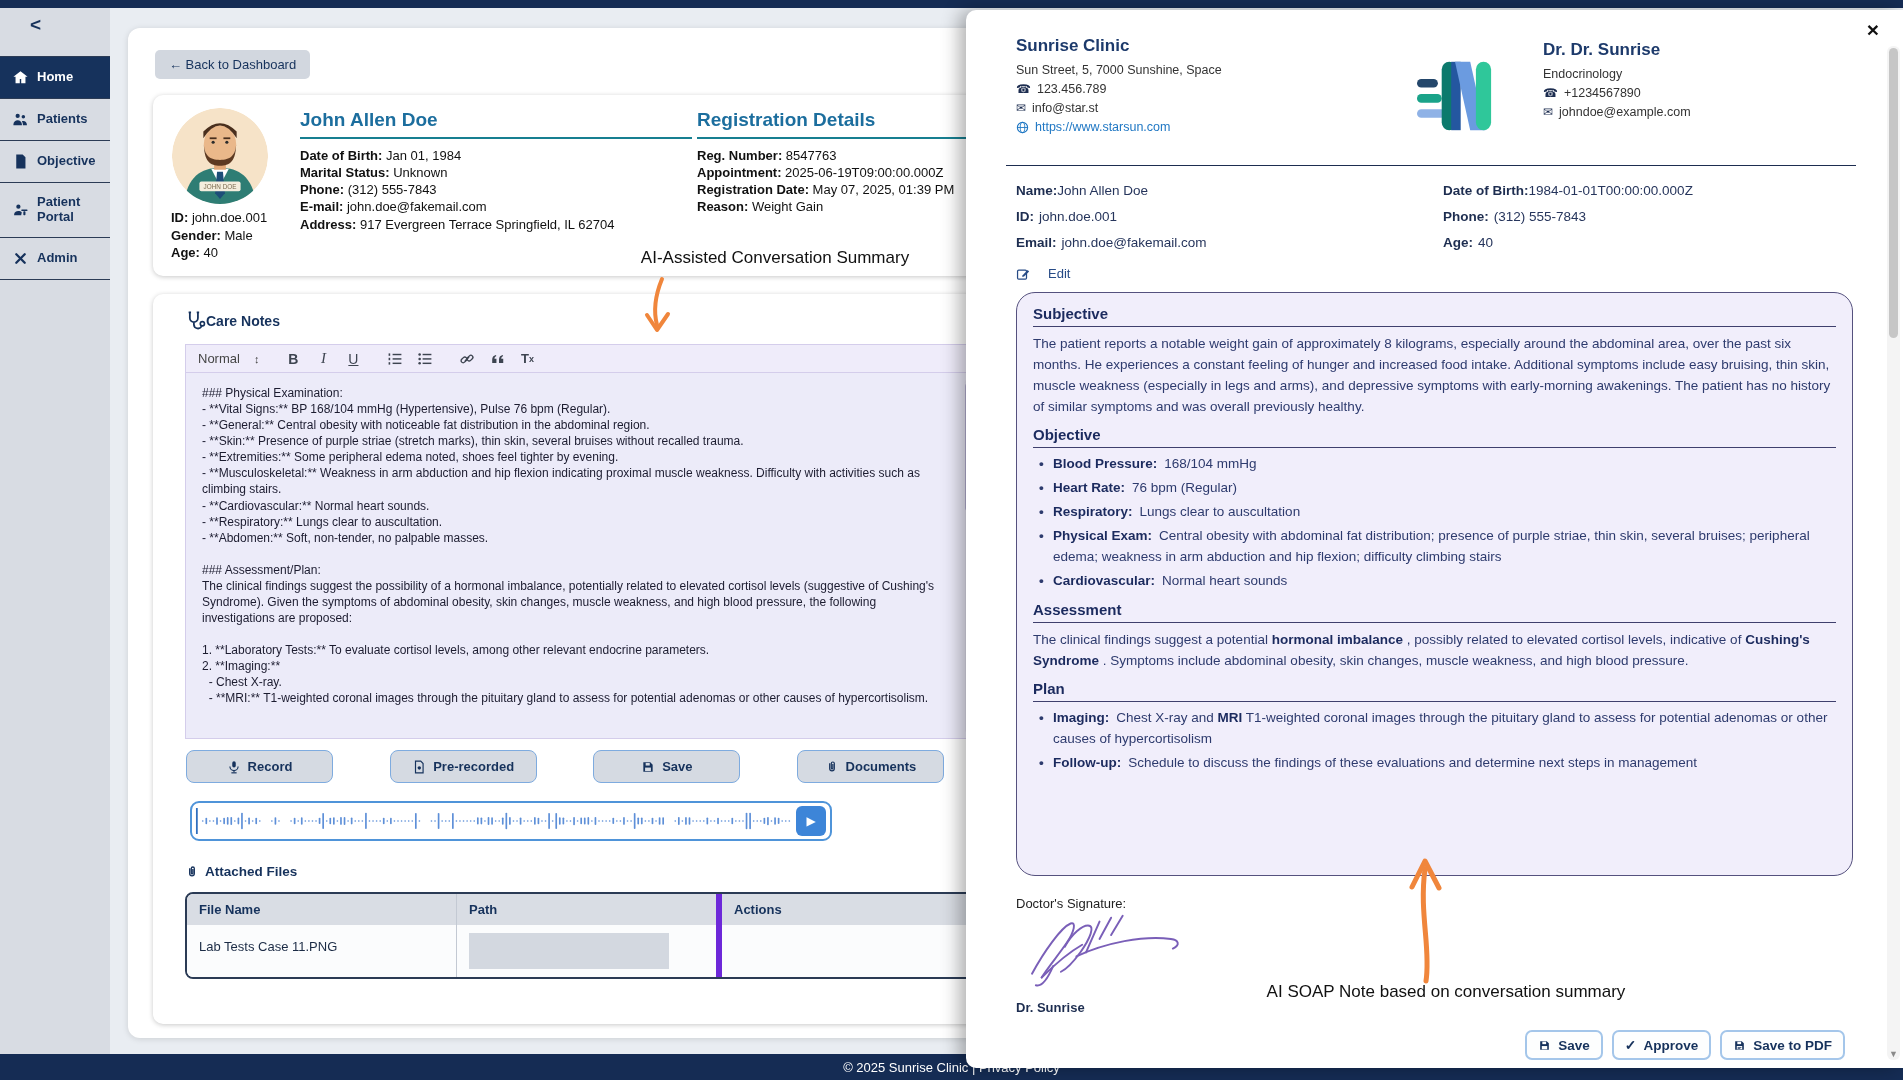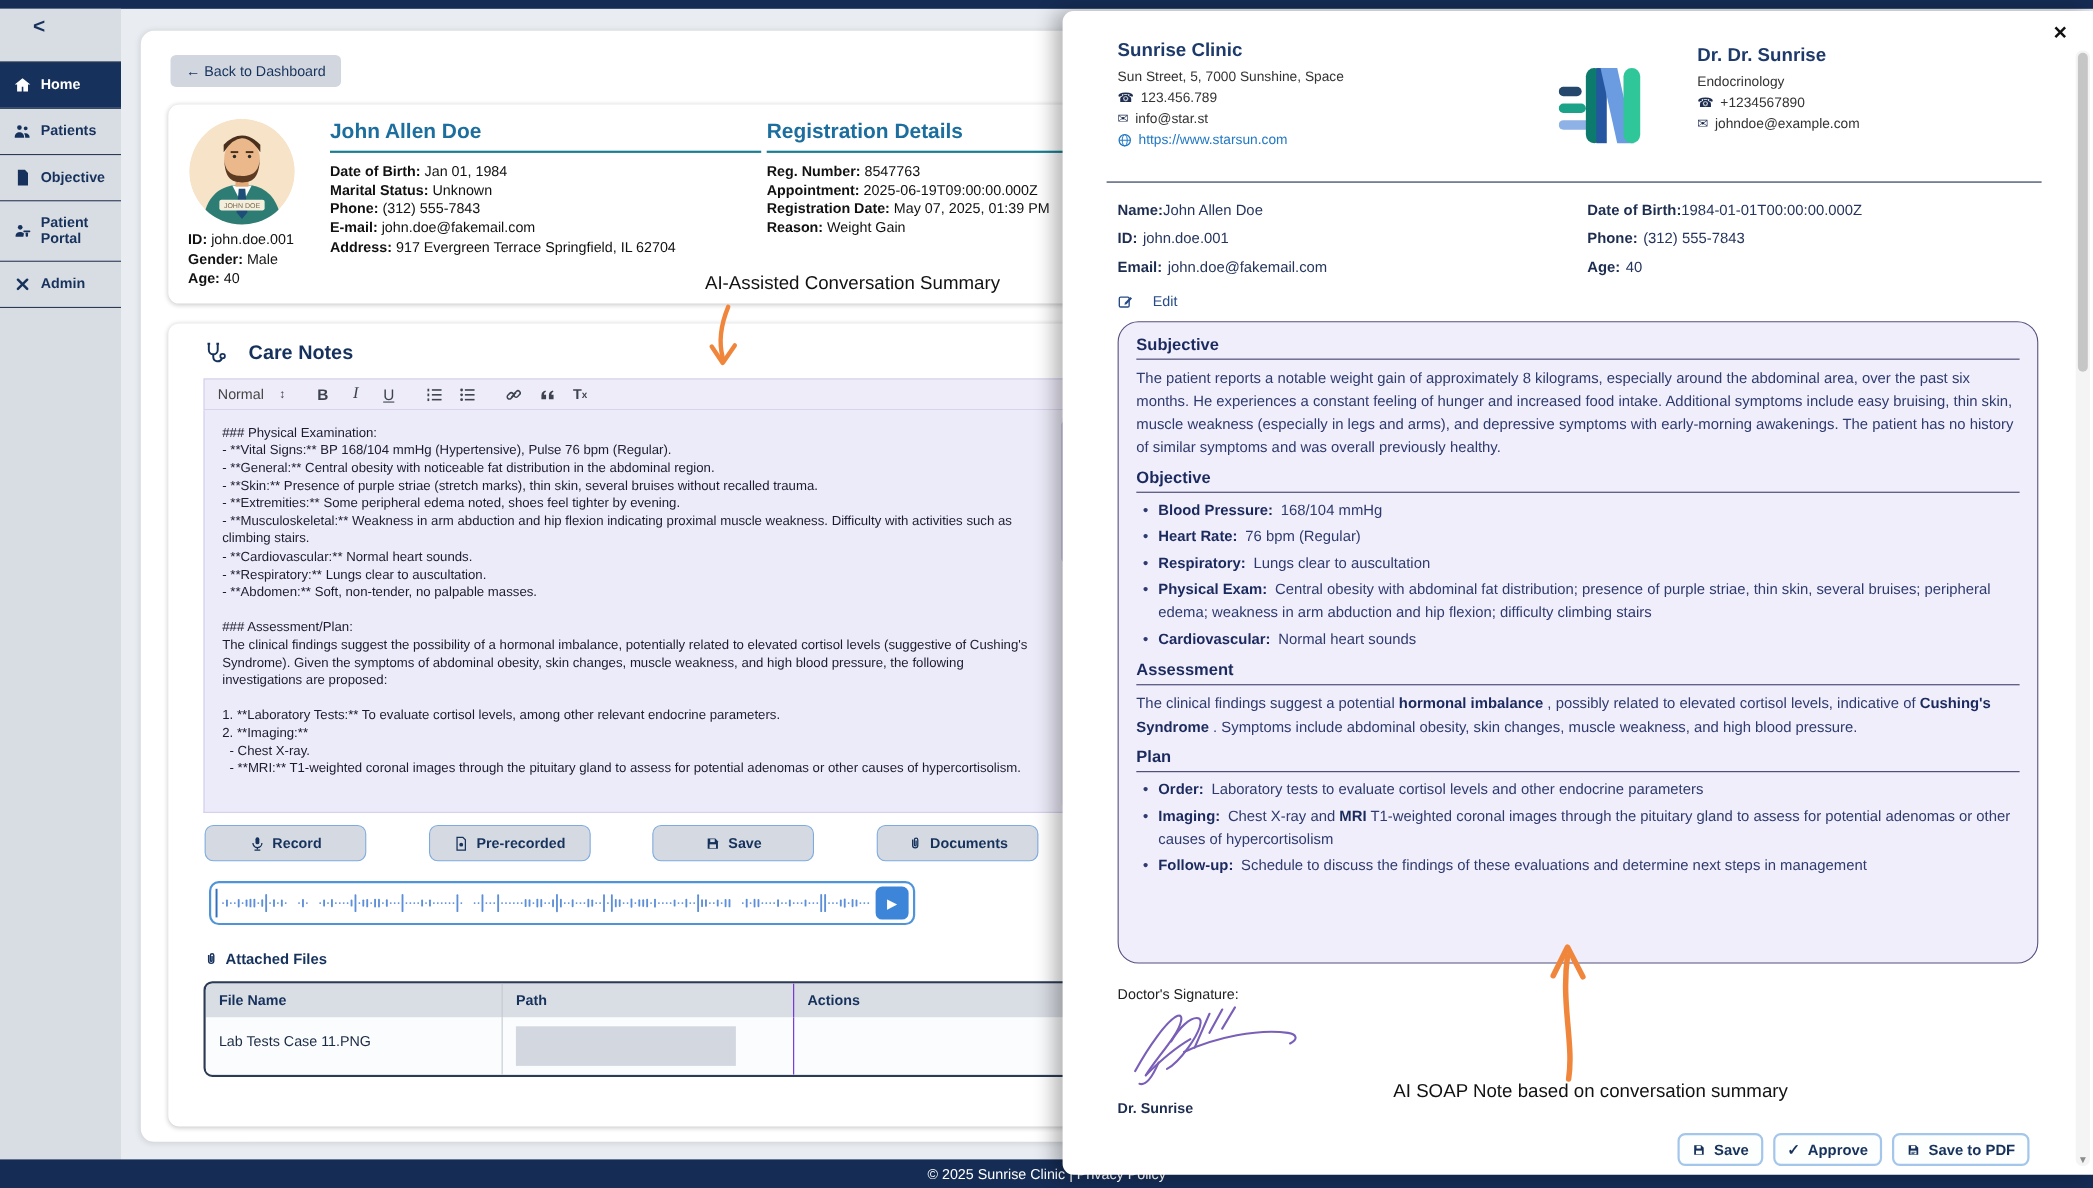--- a/index.html
+++ b/index.html
@@ -36,22 +36,22 @@
   .regcol{position:absolute;left:544px;top:14px;width:460px;}
   .regcol .teal-rule{width:430px;}
   .namecol .teal-rule{width:392px;}
   .clip-line{white-space:nowrap;overflow:hidden;}
   
   .ann1{position:absolute;left:610px;top:248px;width:330px;text-align:center;font-size:17px;color:#111;z-index:5;}
   .arrow1{position:absolute;left:640px;top:276px;z-index:5;}
   .ann2{position:absolute;left:265px;top:972px;width:430px;text-align:center;font-size:17px;color:#111;}
   .arrow2{position:absolute;left:440px;top:845px;}
   
-  .cn-title{position:absolute;left:32px;top:16px;display:flex;gap:20px;align-items:center;
-            font-size:18px;font-weight:bold;color:#16325c;}
+  .cn-title{position:absolute;left:32px;top:16px;display:flex;gap:0;align-items:center;
+            font-size:14px;font-weight:bold;color:#16325c;}
   .cn-title svg{width:21px;height:21px;stroke:#16325c;}
   .toolbar{position:absolute;left:32px;top:50px;width:790px;height:29px;background:#efecfa;
            border:1px solid #d4cdeb;display:flex;align-items:center;padding:0 12px;color:#3d4450;box-sizing:border-box;}
   .tb{display:flex;align-items:center;justify-content:center;min-width:20px;height:22px;cursor:pointer;margin-right:10px;}
   .tb svg{width:16px;height:16px;}
   .tb-format{font-size:13px;color:#454545;gap:14px;margin-right:24px;}
   .tb-b{font-weight:bold;font-size:14px;}
   .tb-i{font-style:italic;font-family:"Liberation Serif",serif;font-size:15px;}
   .tb-u{text-decoration:underline;font-size:14px;}
   .tb-tx{font-size:13px;font-weight:bold;}
@@ -75,21 +75,21 @@
   .attach-title{position:absolute;left:32px;top:570px;display:flex;align-items:center;gap:6px;
                 font-size:13.5px;font-weight:bold;color:#16325c;}
   .attach-title svg{width:14px;height:14px;stroke:#16325c;}
   .ftable{position:absolute;left:32px;top:598px;width:790px;border:2px solid #2b3b55;border-radius:8px;
           overflow:hidden;font-size:13px;color:#1b2b45;}
   .frow{display:flex;}
   .fhead{background:#d9dde4;font-weight:bold;color:#16325c;}
   .fbody{background:#fbfcfd;}
   .fcell{padding:8px 12px;box-sizing:border-box;}
   .c1{width:270px;border-right:1px solid #c3c9d3;}
-  .c2{width:265px;border-right:1px solid #6d28d9;}
+  .c2{width:265px;border-right:6px solid #6d28d9;}
   .c3{flex:1;}
   .fbody .fcell{padding-top:14px;padding-bottom:14px;}
   .pathbox{width:200px;height:36px;background:#d3d8e0;margin:-6px 0;}
   .abtn{background:#16325c;color:#fff;font-size:11.5px;font-weight:bold;border-radius:6px;padding:5px 10px;
         border:none;margin-right:7px;font-family:inherit;cursor:pointer;}
   
   .footer{position:absolute;left:0;top:1054px;width:1903px;height:26px;background:#152c54;color:#fff;
           font-size:13px;display:flex;align-items:center;justify-content:center;z-index:1;}
   
   .modal{position:absolute;left:966px;top:10px;width:937px;height:1058px;background:#fff;
@@ -648,21 +648,20 @@
       <li><span class="slabel">Respiratory:</span><span>Lungs clear to auscultation</span></li>
       <li><span class="slabel">Physical Exam:</span><span>Central obesity with abdominal fat distribution; presence of purple striae, thin skin, several bruises; peripheral edema; weakness in arm abduction and hip flexion; difficulty climbing stairs</span></li>
       <li><span class="slabel">Cardiovascular:</span><span>Normal heart sounds</span></li>
     </ul>
 
     <h3>Assessment</h3>
     <p><span>The clinical findings suggest a potential </span><span class="sbold">hormonal imbalance</span><span> , possibly related to elevated cortisol levels, indicative of </span><span class="sbold">Cushing's Syndrome</span><span> . Symptoms include abdominal obesity, skin changes, muscle weakness, and high blood pressure.</span></p>
 
     <h3>Plan</h3>
     <ul>
-      <li><span class="slabel">Order:</span><span>Laboratory tests to evaluate cortisol levels and other endocrine parameters</span></li>
       <li><span class="slabel">Imaging:</span><span>Chest X-ray and </span><span class="sbold">MRI</span><span> T1-weighted coronal images through the pituitary gland to assess for potential adenomas or other causes of hypercortisolism</span></li>
       <li><span class="slabel">Follow-up:</span><span>Schedule to discuss the findings of these evaluations and determine next steps in management</span></li>
     </ul>
   </div>
 
   <div class="siglabel">Doctor's Signature:</div>
   <div class="sig">
     <svg width="165" height="82" viewBox="0 0 170 85">
       <g stroke="#7a5fb8" stroke-width="2" fill="none" stroke-linecap="round">
         <path d="M14 66 C26 44 44 18 54 14 C60 12 58 22 50 34 C42 46 30 60 24 70"></path>

